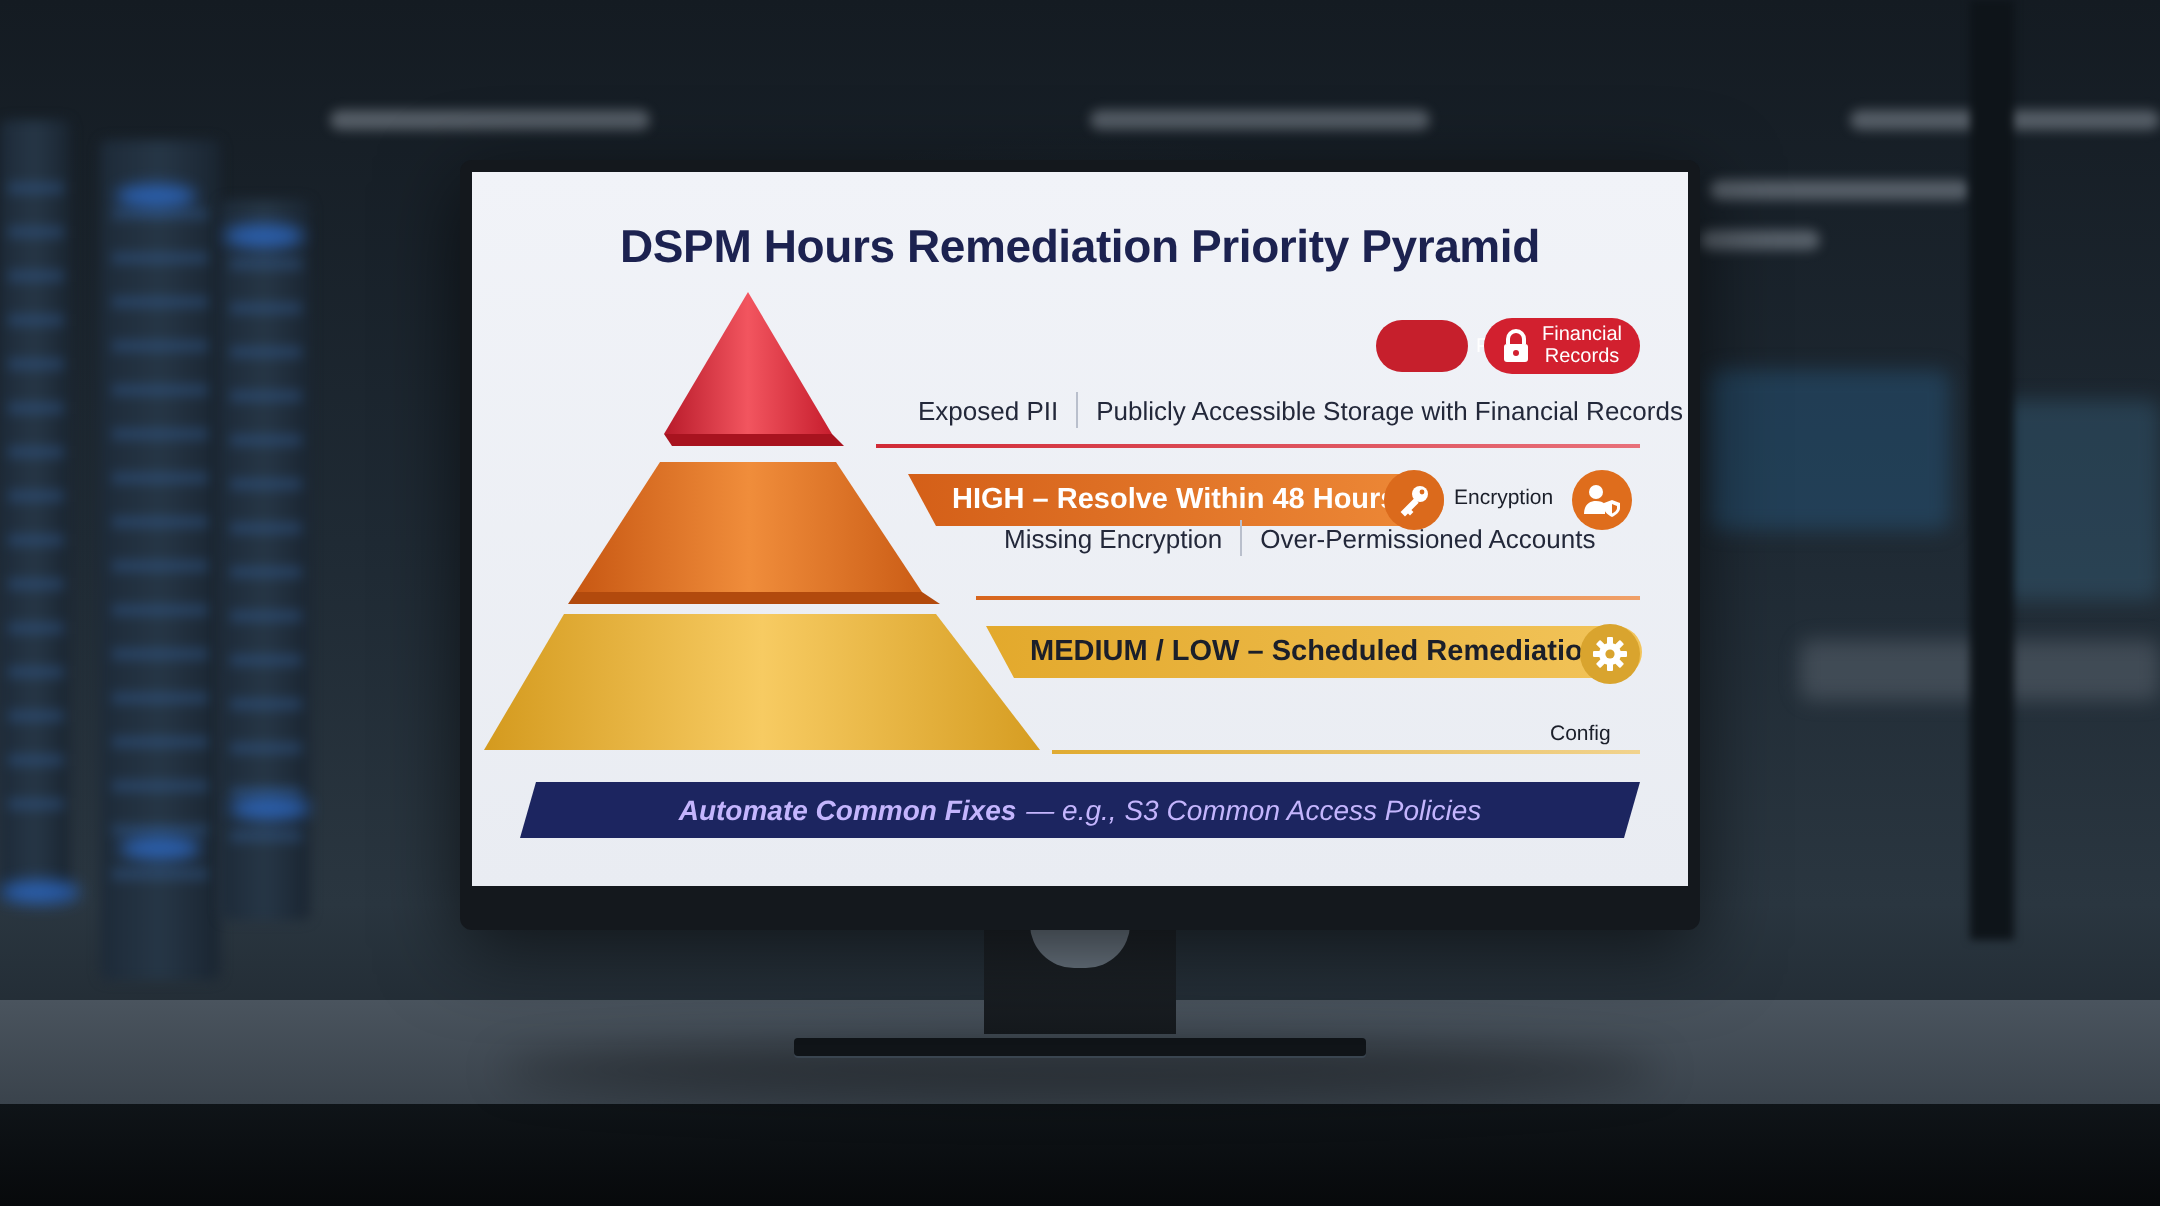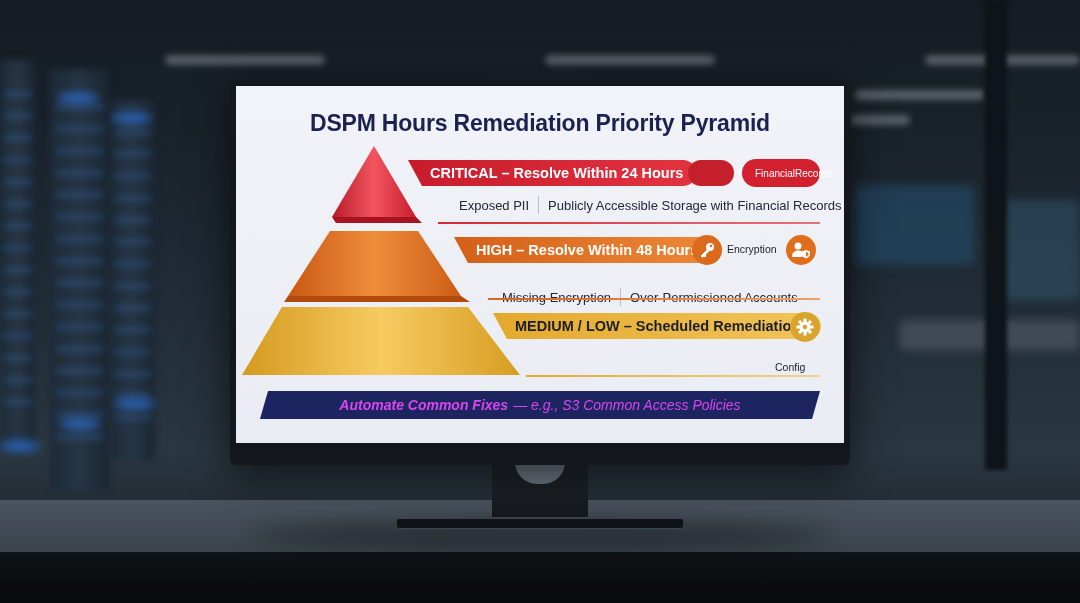--- a/index.html
+++ b/index.html
@@ -71,21 +71,21 @@
   .lbl-small { position:absolute; font-size:10.5px; color:#1b1f2a; }
 
   .desc { position:absolute; font-size:13px; color:#23283a; display:flex; align-items:center; }
   .sep { display:inline-block; width:1px; height:18px; background:#b9bfcc; margin:0 9px; }
   .rule { position:absolute; height:2px; }
   .r-crit { left:202px; top:136px; width:382px; background:linear-gradient(90deg,#d12a36,#e8707a); }
   .r-high { left:252px; top:212px; width:332px; background:linear-gradient(90deg,#d7651d,#f0a068); }
   .r-med  { left:290px; top:289px; width:294px; background:linear-gradient(90deg,#e0ab32,#f1d38e); }
 
   .footer-bar { position:absolute; left:24px; top:305px; width:560px; height:28px;
-    background:#1c2560; color:#d946ef; font-size:14px; font-style:italic;
+    background:#1c2560; color:#c4b5fd; font-size:14px; font-style:italic;
     display:flex; align-items:center; justify-content:center;
     clip-path:polygon(8px 0,100% 0,calc(100% - 8px) 100%,0 100%); }
   .footer-bar b { font-weight:bold; margin-right:5px; }
 </style>
 </head>
 <body>
 
 <div class="bg"></div>
 <div class="ceil-light" style="left:165px;top:55px;width:160px;"></div>
 <div class="ceil-light" style="left:545px;top:55px;width:170px;"></div>
@@ -144,34 +144,33 @@
       </g>
       <g>
         <polygon points="94,145 182,145 225,210 52,210" fill="url(#gOr)"></polygon>
         <polygon points="52,210 225,210 234,216 48,216" fill="#b24a0d"></polygon>
       </g>
       <g>
         <polygon points="46,221 232,221 284,289 6,289" fill="url(#gGo)"></polygon>
       </g>
     </svg>
 
-    <div class="banner b-crit">CRITICAL – Resolve Within 24 Hours</div>
     <div class="pill pill-pii">
       <svg width="16" height="18" viewBox="0 0 16 18">
         <path d="M8 1 L14 3.5 V8.5 C14 12.5 11 15.5 8 17 C5 15.5 2 12.5 2 8.5 V3.5 Z" fill="none" stroke="#fff" stroke-width="2"></path>
       </svg>
       <span>PII</span>
     </div>
     <div class="pill pill-fin">
       <svg width="16" height="18" viewBox="0 0 16 18">
         <path d="M4 8 V5.5 a4 4 0 0 1 8 0 V8" fill="none" stroke="#fff" stroke-width="2"></path>
         <rect x="2" y="8" width="12" height="9" rx="1.5" fill="#fff"></rect>
         <circle cx="8" cy="12.5" r="1.5" fill="#d2202f"></circle>
       </svg>
-      <span style="display:flex;flex-direction:row;align-items:center;">
+      <span style="display:flex;flex-direction:column;align-items:center;">
         <span>Financial</span>
         <span>Records</span>
       </span>
     </div>
     <div class="desc" style="left:223px;top:110px;">
       <span>Exposed PII</span>
       <span class="sep"></span>
       <span>Publicly Accessible Storage with Financial Records</span>
     </div>
     <div class="rule r-crit"></div>
@@ -186,21 +185,21 @@
     </div>
     <div class="lbl-small" style="left:491px;top:157px;">Encryption</div>
     <div class="circle c-user">
       <svg width="20" height="18" viewBox="0 0 20 18">
         <circle cx="7" cy="5" r="3.5" fill="#fff"></circle>
         <path d="M1 16 C1 11 4 9.5 7 9.5 C9 9.5 10.5 10 11.5 11 V16 Z" fill="#fff"></path>
         <path d="M15 9 L19 10.5 V13 C19 15 17 16.5 15 17.5 C13 16.5 11 15 11 13 V10.5 Z" fill="#fff"></path>
         <path d="M15 11 L17.5 12 V13 C17.5 14.2 16.3 15.2 15 15.8 Z" fill="#df6d1c"></path>
       </svg>
     </div>
-    <div class="desc" style="left:266px;top:202px;">
+    <div class="desc" style="left:266px;top:174px;">
       <span>Missing Encryption</span>
       <span class="sep"></span>
       <span>Over-Permissioned Accounts</span>
     </div>
     <div class="rule r-high"></div>
 
     <div class="banner b-med">MEDIUM / LOW – Scheduled Remediation</div>
     <div class="circle c-gear">
       <svg width="18" height="18" viewBox="0 0 18 18">
         <g fill="#fff">

